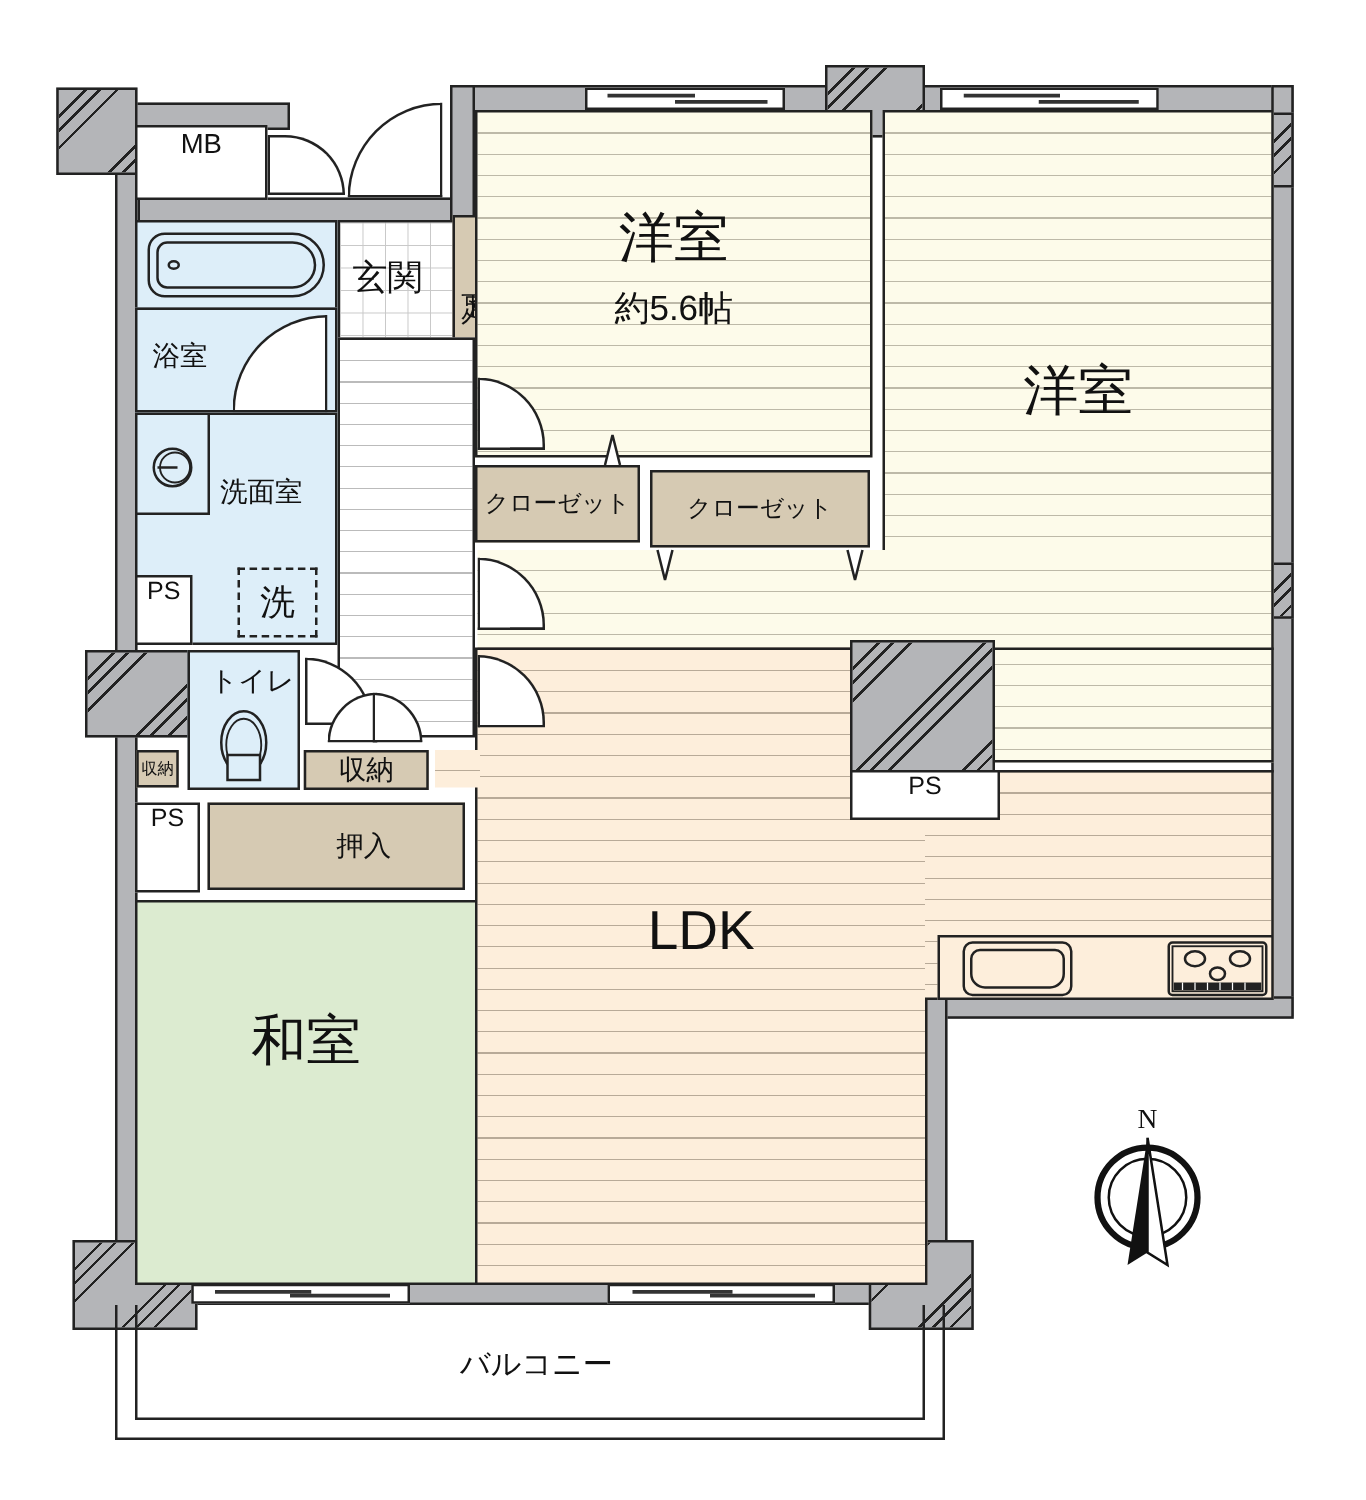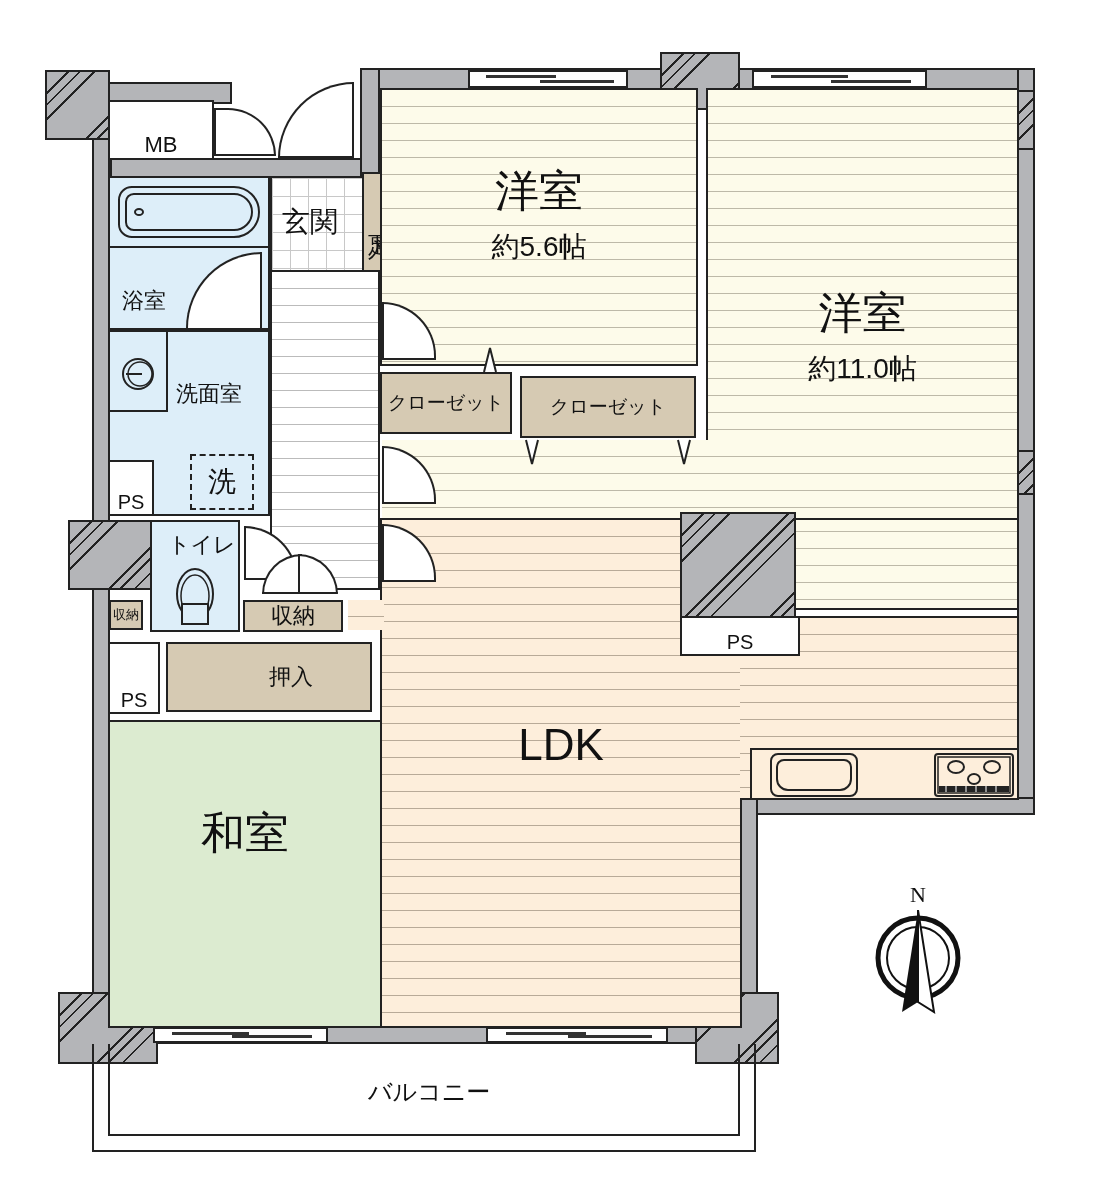--- a/index.html
+++ b/index.html
@@ -10,21 +10,21 @@
   .pillar::after{content:"";position:absolute;inset:0;
     background:repeating-linear-gradient(135deg,transparent 0 14px,#222 14px 16px,transparent 16px 22px,#222 22px 24px,transparent 24px 32px,#222 32px 34px,transparent 34px 60px);}
   .room{border:2px solid #222;}
   .floor-beige{background-color:#fdfbea;background-image:repeating-linear-gradient(180deg,transparent 0 16px,#bdb9a8 16px 17px);}
   .floor-ldk{background-color:#fdeedb;background-image:repeating-linear-gradient(180deg,transparent 0 16px,#b8aa98 16px 17px);}
   .floor-hall{background-color:#ffffff;background-image:repeating-linear-gradient(180deg,transparent 0 16px,#bbbbbb 16px 17px);}
   .floor-tile{background-color:#fff;background-image:linear-gradient(90deg,#c8c8c8 1px,transparent 1px),linear-gradient(180deg,#c8c8c8 1px,transparent 1px);background-size:18px 18px;}
   .wet{background:#ddeef9;}
   .tatami{background:#dcebd0;}
   .storage{background:#d6cab3;border:2px solid #222;display:flex;align-items:center;justify-content:center;}
-  .plain{background:#fff;border:2px solid #222;display:flex;align-items:flex-end;justify-content:center;}
+  .plain{background:#fff;border:2px solid #222;display:flex;align-items:flex-start;justify-content:center;}
   .label{position:absolute;text-align:center;white-space:nowrap;line-height:1.15;}
   .big{font-size:44px;}
   .mid{font-size:28px;}
   .sm{font-size:22px;}
   .xs{font-size:13px;}
   .door-arc{position:absolute;border:2px solid #222;background:#fff;box-sizing:border-box;}
   .window{position:absolute;background:#fff;border:2px solid #222;box-sizing:border-box;}
   .window::before{content:"";position:absolute;left:10%;right:45%;top:3px;height:3px;background:#333;}
   .window::after{content:"";position:absolute;left:45%;right:8%;bottom:3px;height:3px;background:#333;}
   .vtext{writing-mode:vertical-rl;text-orientation:upright;letter-spacing:2px;}
@@ -70,21 +70,21 @@
 </div>
 
 <div class="abs room floor-hall" style="left:270px;top:270px;width:110px;height:320px;"></div>
 
 <div class="abs room wet" style="left:108px;top:176px;width:162px;height:72px;"></div>
 <div class="abs" style="left:118px;top:186px;width:142px;height:52px;border:2px solid #222;border-radius:16px 30px 30px 16px;">
   <div class="abs" style="left:5px;top:5px;right:5px;bottom:5px;border:2px solid #222;border-radius:12px 26px 26px 12px;"></div>
   <div class="abs" style="left:14px;top:20px;width:10px;height:8px;border:2px solid #222;border-radius:50%;"></div>
 </div>
 <div class="abs room wet" style="left:108px;top:246px;width:162px;height:84px;"></div>
-<span class="label sm" style="left:122px;top:288px;text-align:right;">浴室</span>
+<span class="label sm" style="left:122px;top:272px;text-align:right;">浴室</span>
 <div class="door-arc" style="left:186px;top:252px;width:76px;height:78px;border-radius:76px 0 0 0;"></div>
 
 <div class="abs room wet" style="left:108px;top:330px;width:162px;height:186px;"></div>
 <div class="abs" style="left:108px;top:330px;width:60px;height:82px;border:2px solid #222;background:#ddeef9;">
   <svg width="60" height="82" viewBox="0 0 60 82">
       <circle cx="28" cy="42" r="15" fill="none" stroke="#222" stroke-width="2"></circle>
       <circle cx="30" cy="42" r="12" fill="none" stroke="#222" stroke-width="1.5"></circle>
       <line x1="16" y1="42" x2="32" y2="42" stroke="#222" stroke-width="2"></line>
     </svg>
 </div>
@@ -133,21 +133,20 @@
 <div class="label" style="left:380px;top:166px;width:318px;">
   <div class="big" style="margin-bottom:14px;">洋室</div>
   <div class="mid">約5.6帖</div>
 </div>
 <div class="door-arc" style="left:382px;top:302px;width:54px;height:58px;border-radius:0 54px 0 0;"></div>
 
 <div class="abs room floor-beige" style="left:706px;top:88px;width:313px;height:522px;"></div>
 <div class="abs room floor-beige" style="left:382px;top:440px;width:637px;height:80px;border-top:none;border-left:none;"></div>
 <div class="label" style="left:706px;top:288px;width:313px;">
   <div class="big" style="margin-bottom:14px;">洋室</div>
-  <div class="mid">約11.0帖</div>
 </div>
 <div class="door-arc" style="left:382px;top:446px;width:54px;height:58px;border-radius:0 54px 0 0;"></div>
 
 <div class="abs storage" style="left:380px;top:372px;width:132px;height:62px;">
   <span class="sm" style="font-size:19px;">クローゼット</span>
 </div>
 <div class="abs storage" style="left:520px;top:376px;width:176px;height:62px;">
   <span class="sm" style="font-size:19px;">クローゼット</span>
 </div>
 <svg class="abs" style="left:480px;top:344px;" width="220" height="124" viewBox="0 0 220 124">

